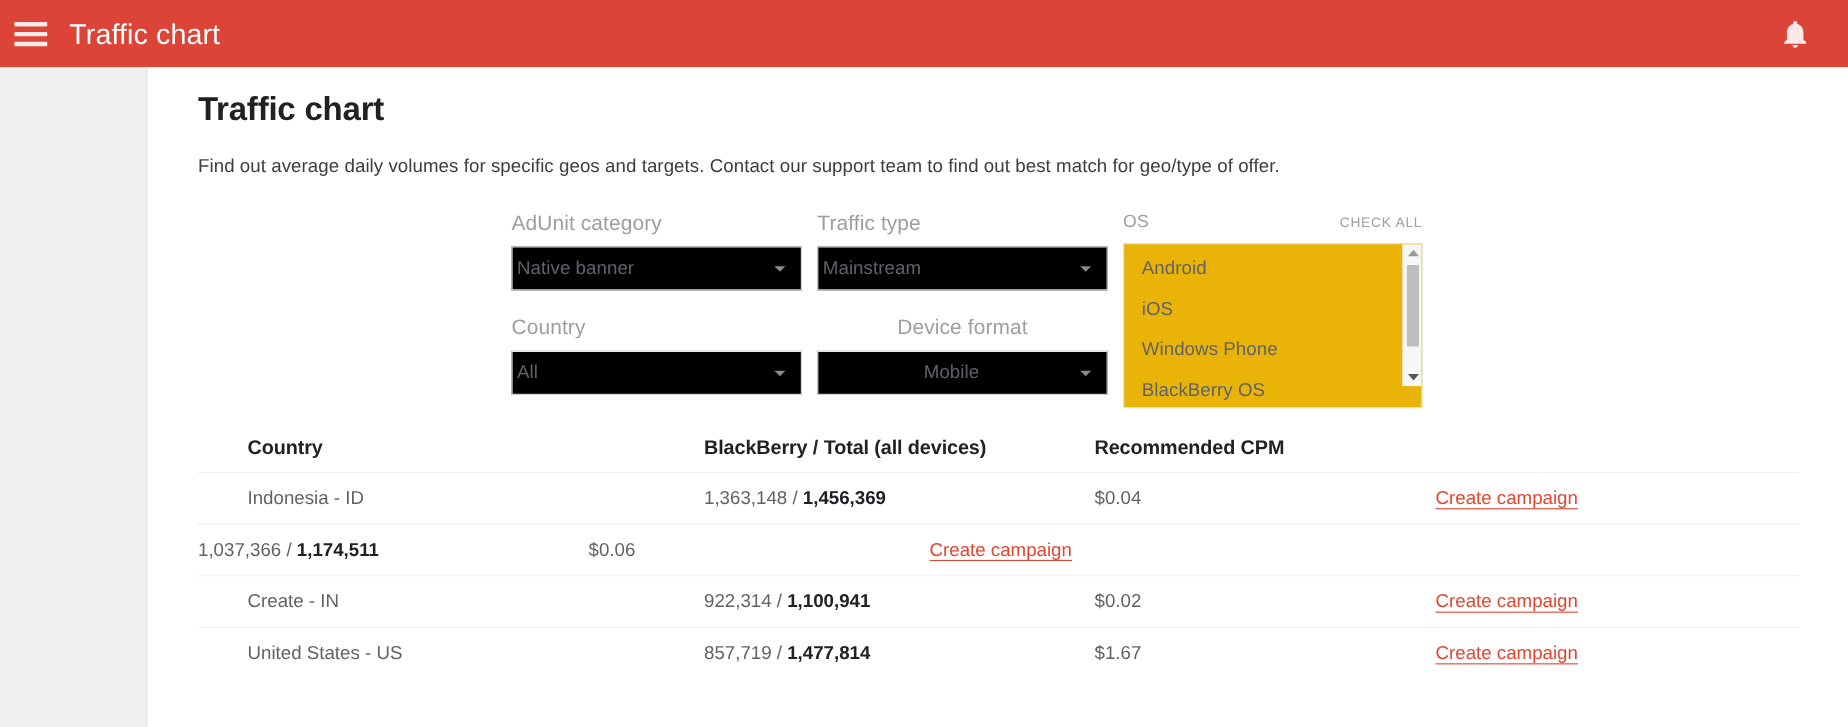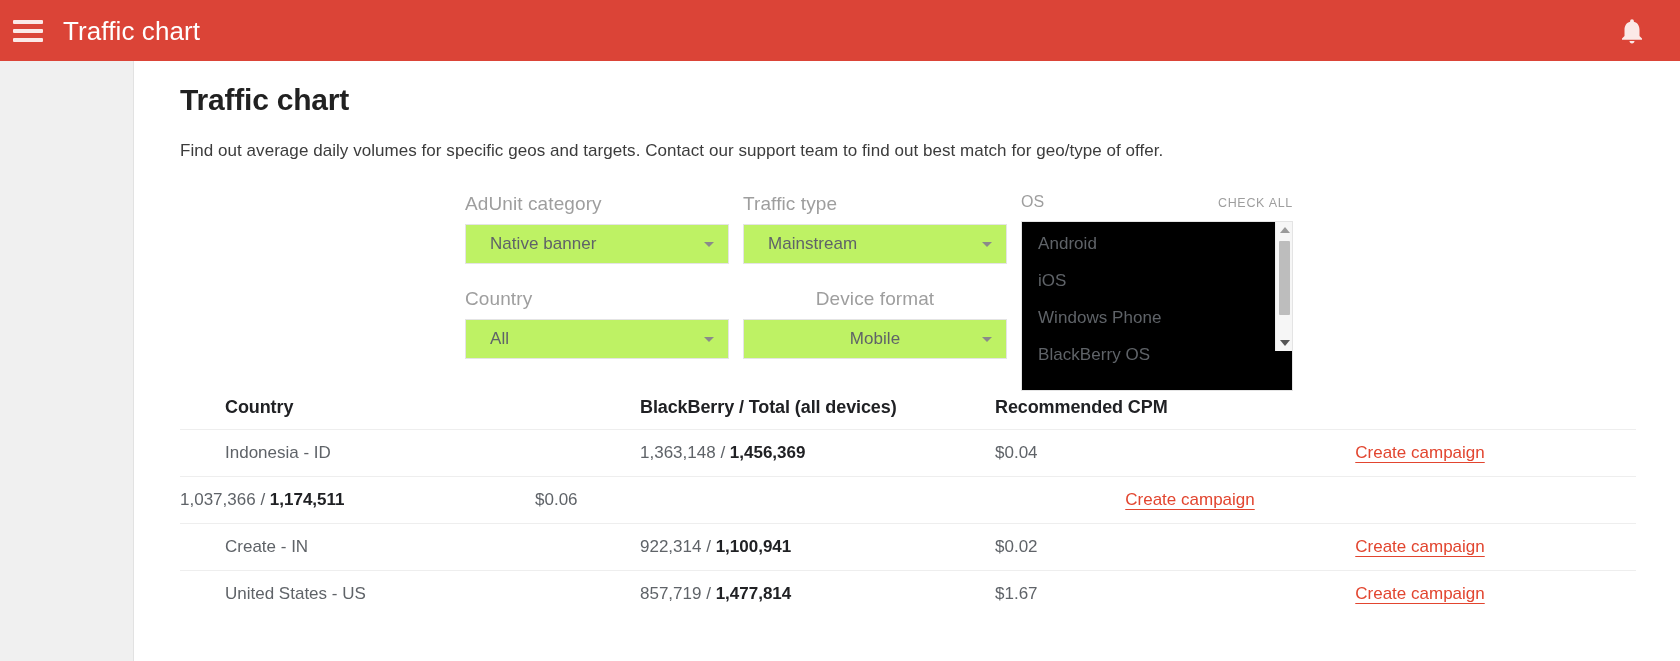--- a/index.html
+++ b/index.html
@@ -110,24 +110,24 @@
     color: #9e9e9e;
     line-height: 1;
     margin-bottom: 11px;
     display: block;
     letter-spacing: 0.1px;
   }
   .select-box {
     width: 264px;
     height: 40px;
     border: 1px solid #e4e4e4;
-    background: #bef264;
+    background: #000000;
     display: flex;
     align-items: center;
-    padding: 0 10px 0 24px;
+    padding: 0 10px 0 4px;
     cursor: pointer;
   }
   .select-value {
     font-size: 17px;
     color: #5f6368;
     flex: 1;
     letter-spacing: 0.05px;
   }
   .caret {
     width: 0; height: 0;
@@ -164,23 +164,23 @@
   .check-all {
     font-size: 12.5px;
     color: #9e9e9e;
     letter-spacing: 0.7px;
     cursor: pointer;
     line-height: 1;
   }
   .os-list {
     position: relative;
     width: 272px;
-    height: 170px;
+    height: 150px;
     border: 1px solid #e4e4e4;
-    background: #000000;
+    background: #eab308;
     overflow: hidden;
   }
   .os-items {
     padding-top: 3px;
   }
   .os-item {
     font-size: 17px;
     color: #5f6368;
     height: 37px;
     line-height: 37px;
@@ -237,21 +237,21 @@
   }
   .th {
     font-size: 18px;
     font-weight: bold;
     color: #202124;
     letter-spacing: -0.1px;
   }
   .c-country { width: 460px; padding-left: 45px; }
   .c-impr    { width: 355px; }
   .c-cpm     { width: 310px; padding-left: 0; }
-  .c-action  { flex: 1; text-align: center; padding-right: 101px; }
+  .c-action  { flex: 1; text-align: left; padding-right: 101px; }
 
   .td-country {
     font-size: 17px;
     color: #5f6368;
   }
   .td-impr {
     font-size: 17px;
     color: #5f6368;
   }
   .td-impr b { color: #202124; font-weight: bold; }

